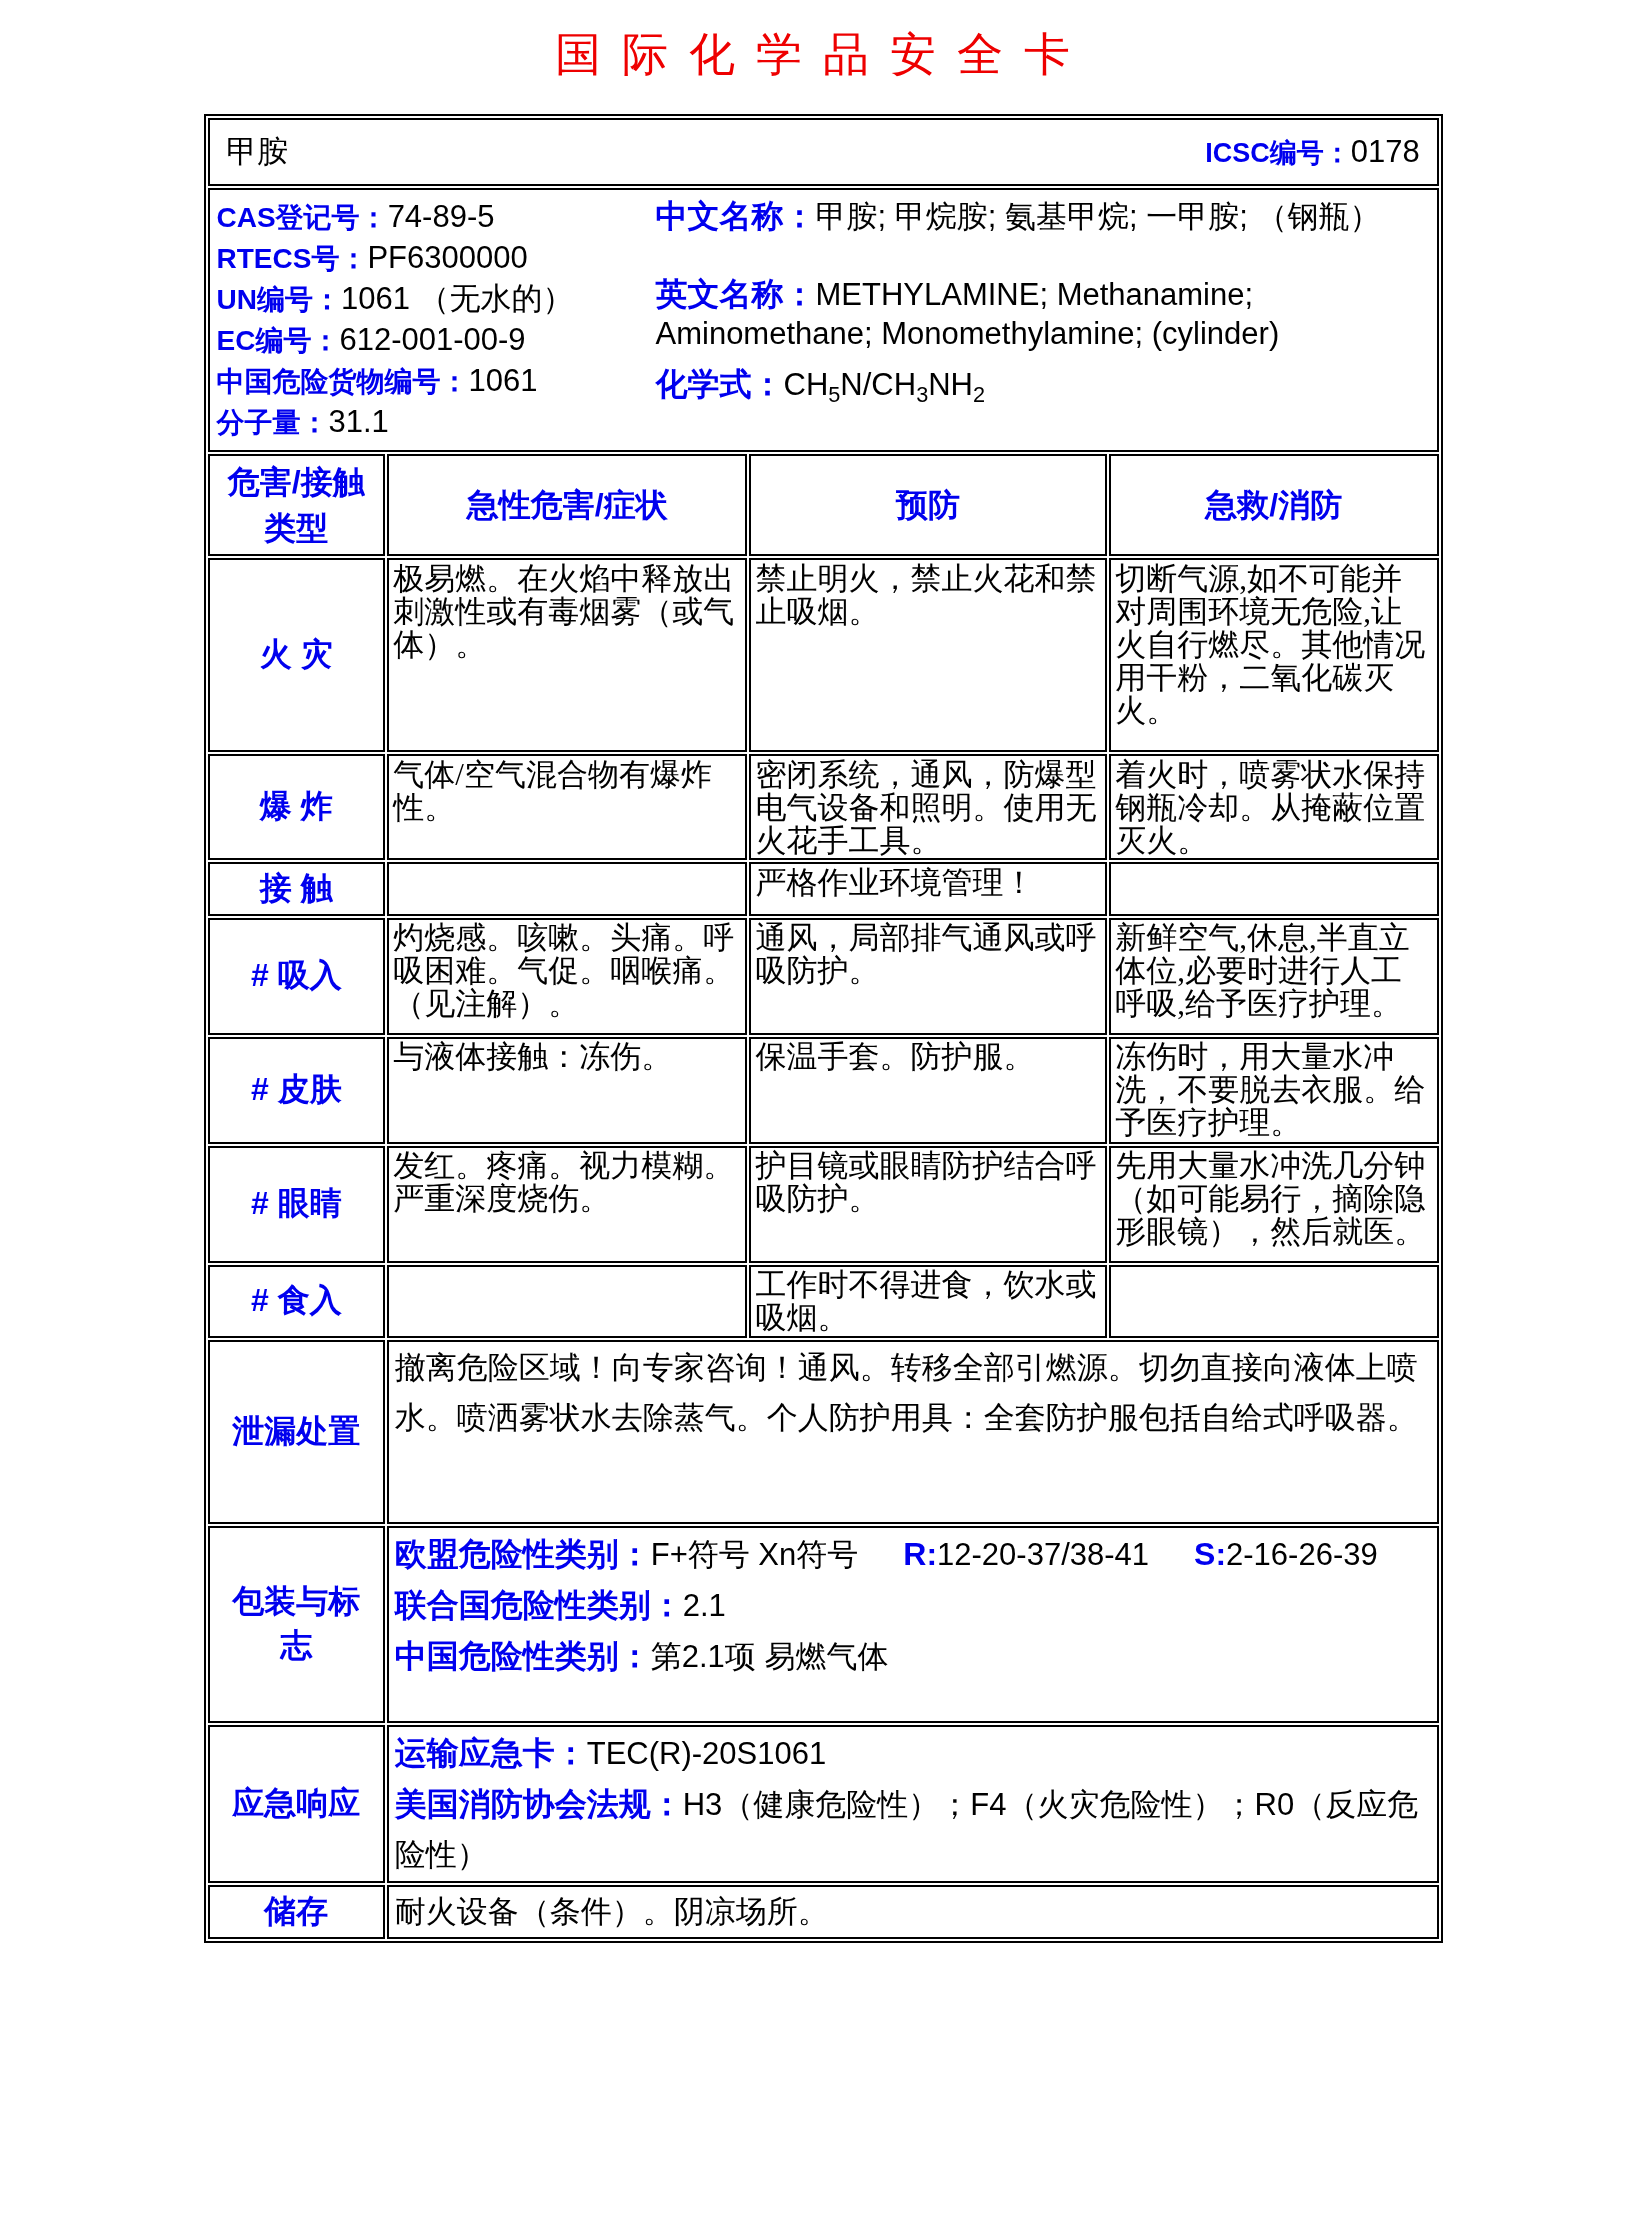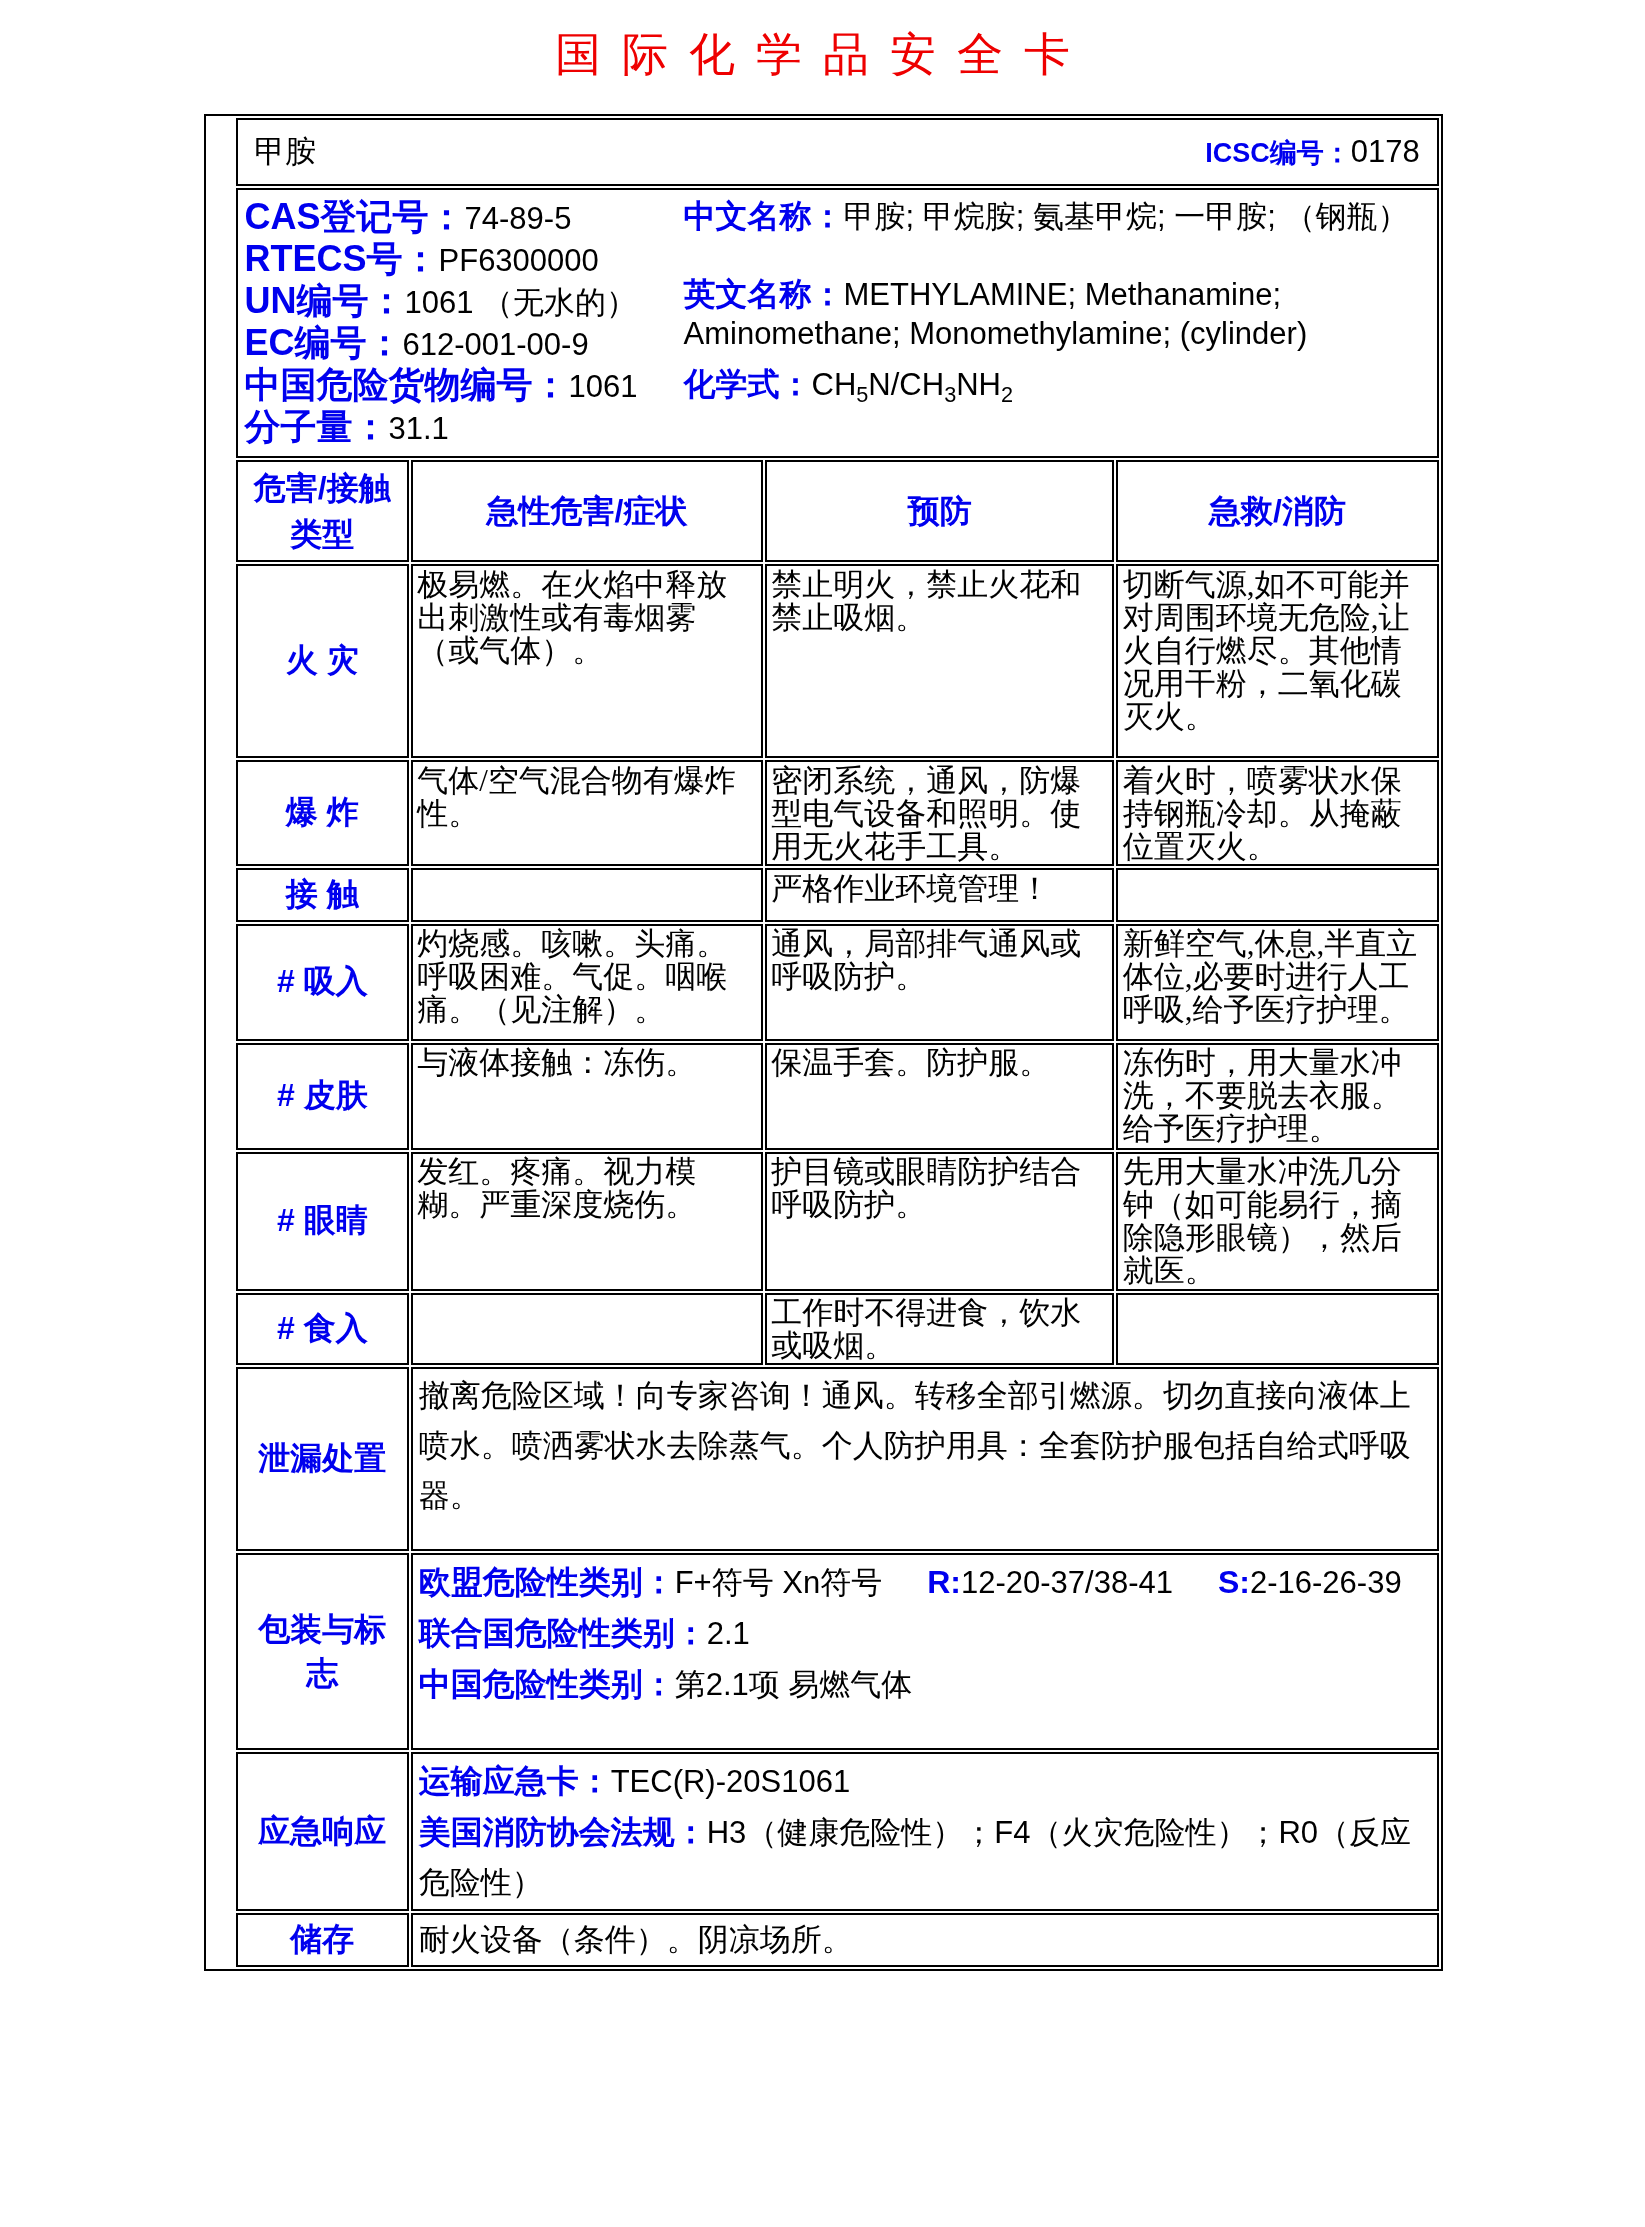--- a/index.html
+++ b/index.html
@@ -23,21 +23,20 @@
     font-family:"DejaVu Serif","Liberation Serif",serif;
   }
   table.card{
     width:1239px;
     margin:28px auto 0 auto;
     border:2.1px solid var(--line-black);
     border-collapse:separate;
     border-spacing:2.1px;
     table-layout:fixed;
     background:#fff;
-    padding-left:28px;
   }
   td{
     border:2.1px solid var(--line-black);
     vertical-align:top;
     padding:2.8px 7px;
     box-sizing:border-box;
     overflow:hidden;
   }
   
   col.c1{width:14.5%;} col.c2{width:29.4%;} col.c3{width:29.2%;} col.c4{width:26.9%;}
@@ -71,21 +70,21 @@
   td.name-cell{vertical-align:middle;}
   .name-flex{display:flex;justify-content:space-between;align-items:center;padding:0 9.7px;font-size:31px;}
   .name-flex .substance{font-size:31px;}
   .name-flex .icsc .lbl{font-size:27px;}
   .name-flex .icsc .val{font-size:31px;}
 
   
   .ids-flex{display:flex;align-items:stretch;}
   .ids-left{width:432px;flex:none;display:flex;flex-direction:column;justify-content:space-between;padding:4.2px 0;}
   .id-line{font-size:31px;line-height:40px;white-space:nowrap;}
-  .id-line .lbl{font-size:36px;}
+  .id-line .lbl{font-size:28px;}
   .ids-right{width:738px;flex:none;padding:4.2px 0 4.2px 7px;}
   .name-group{font-size:31px;line-height:39px;}
   .name-group .lbl{font-size:32px;}
   .gap-zh{margin-bottom:39px;}
   .gap-en{margin-bottom:12px;}
   sub.fsub{font-size:0.7em;}
 
   
   td.colhead{
     vertical-align:middle;text-align:center;

